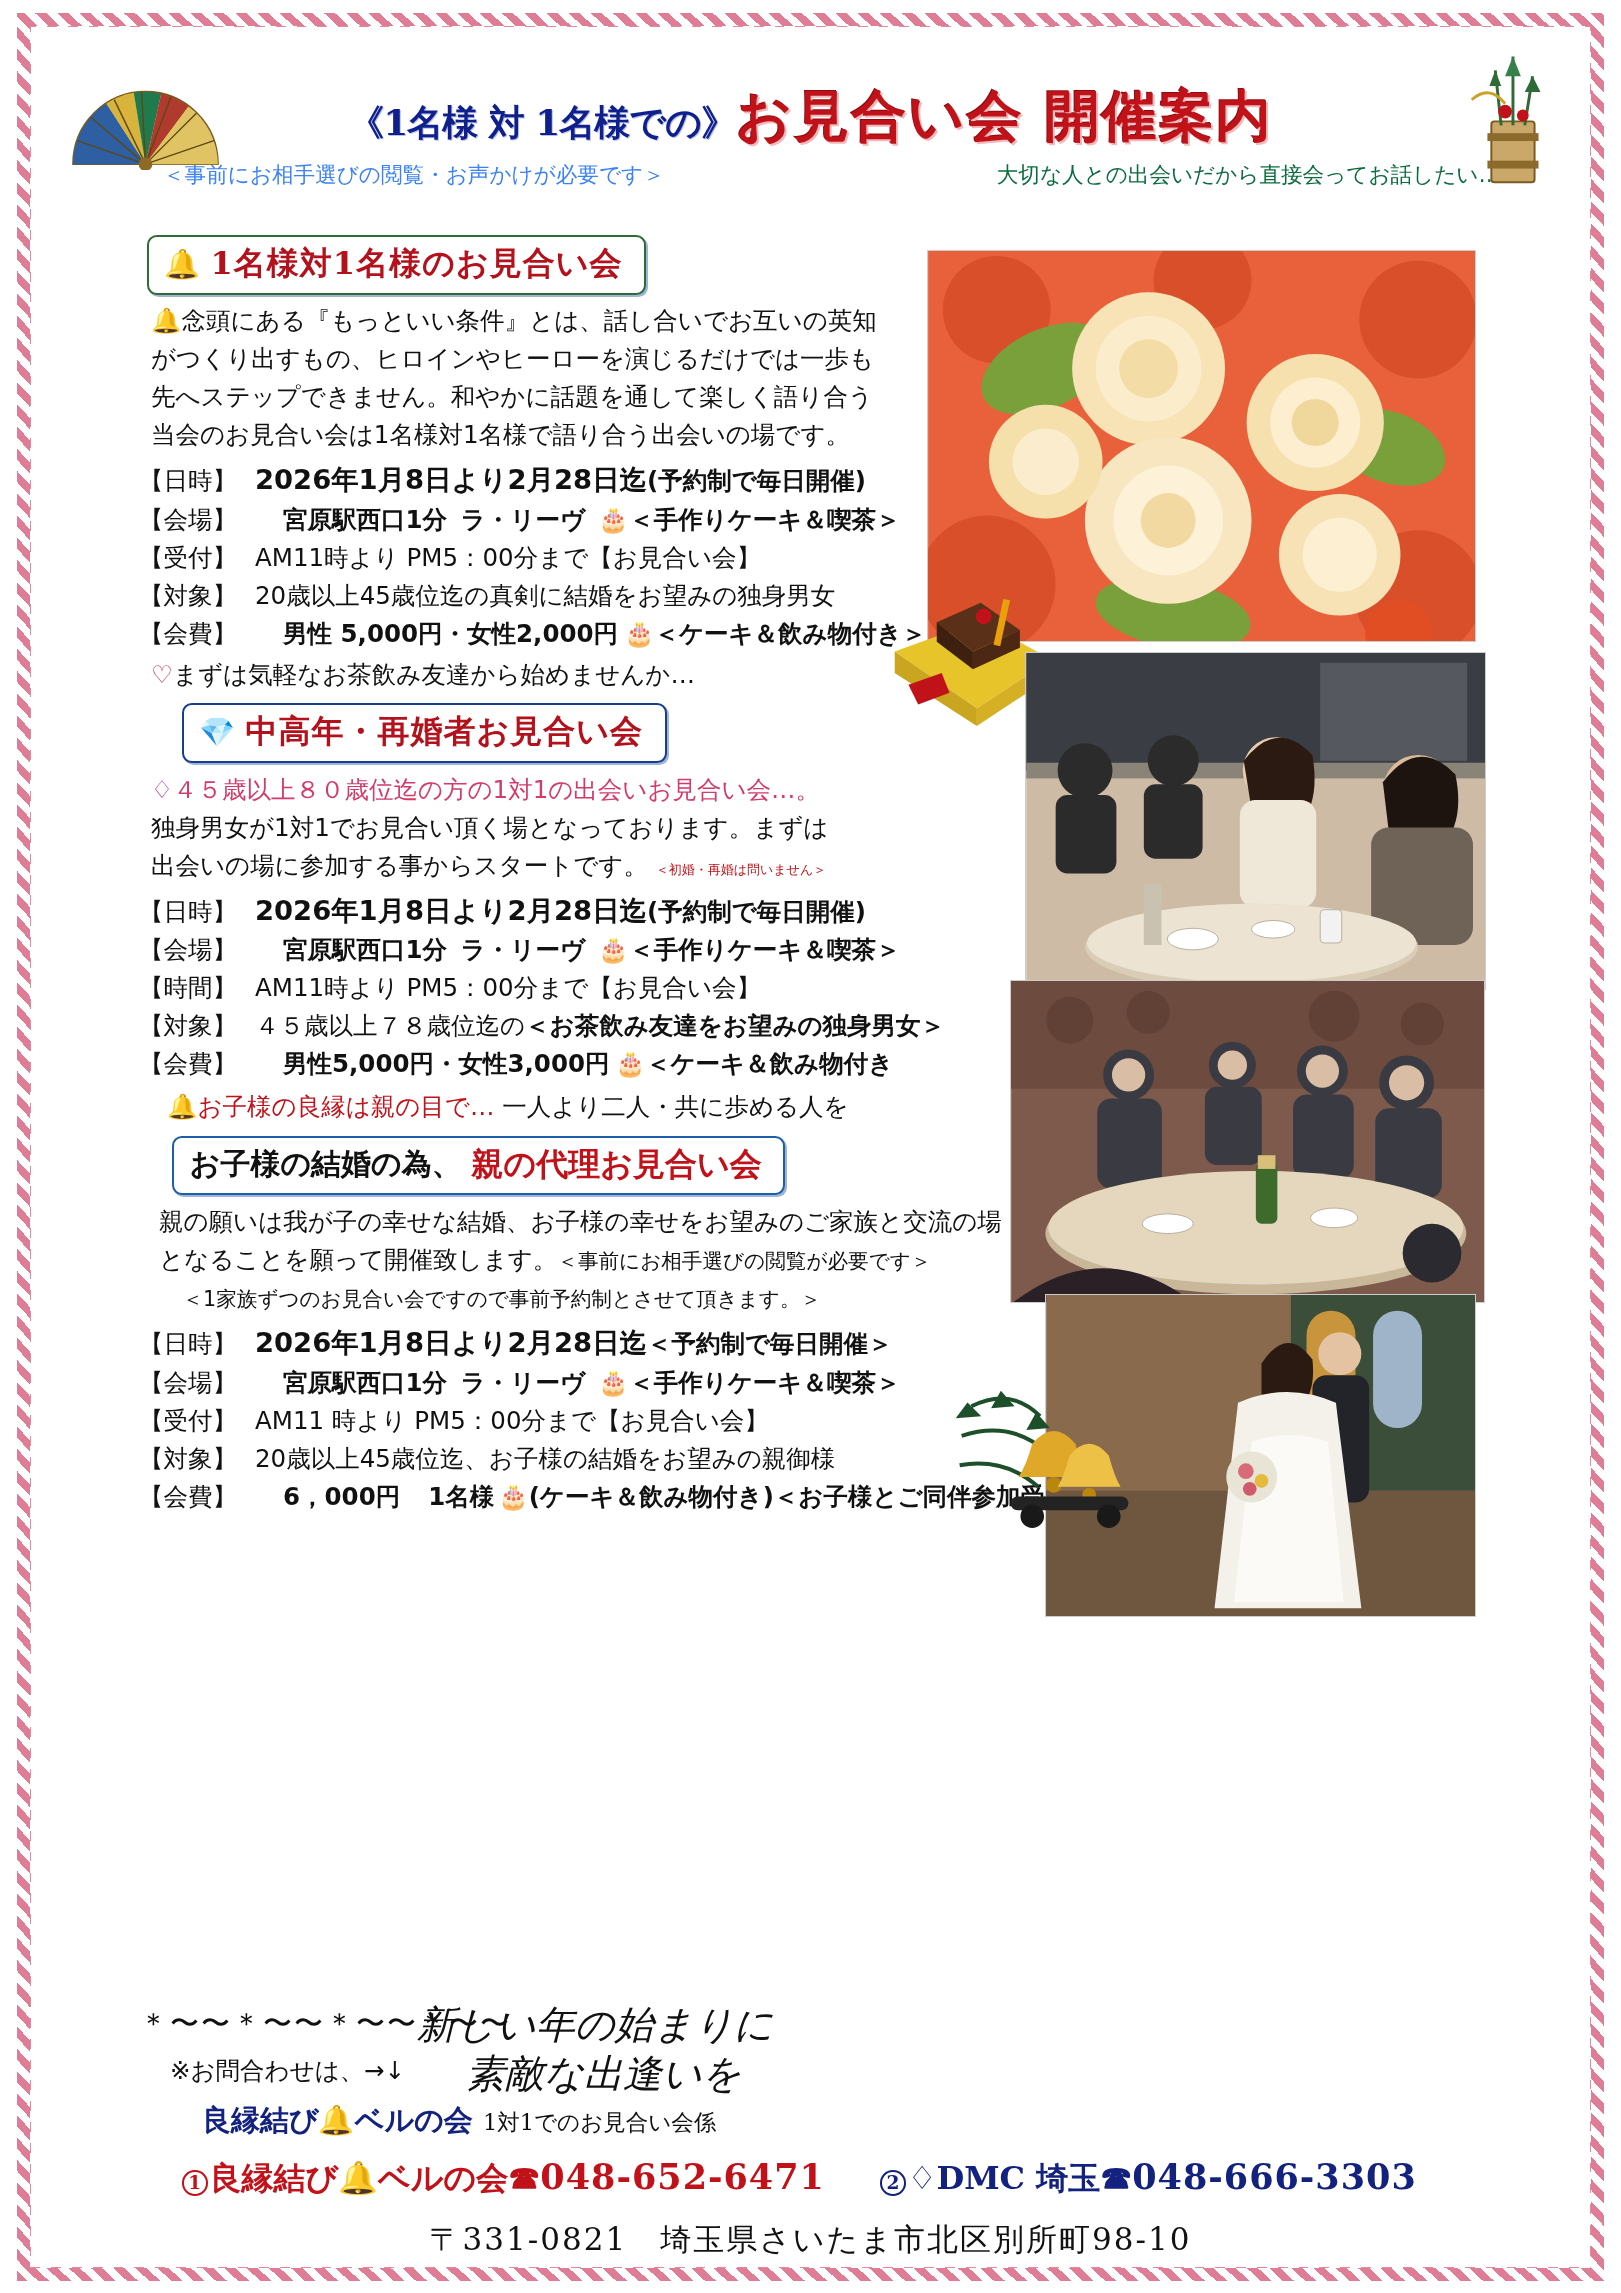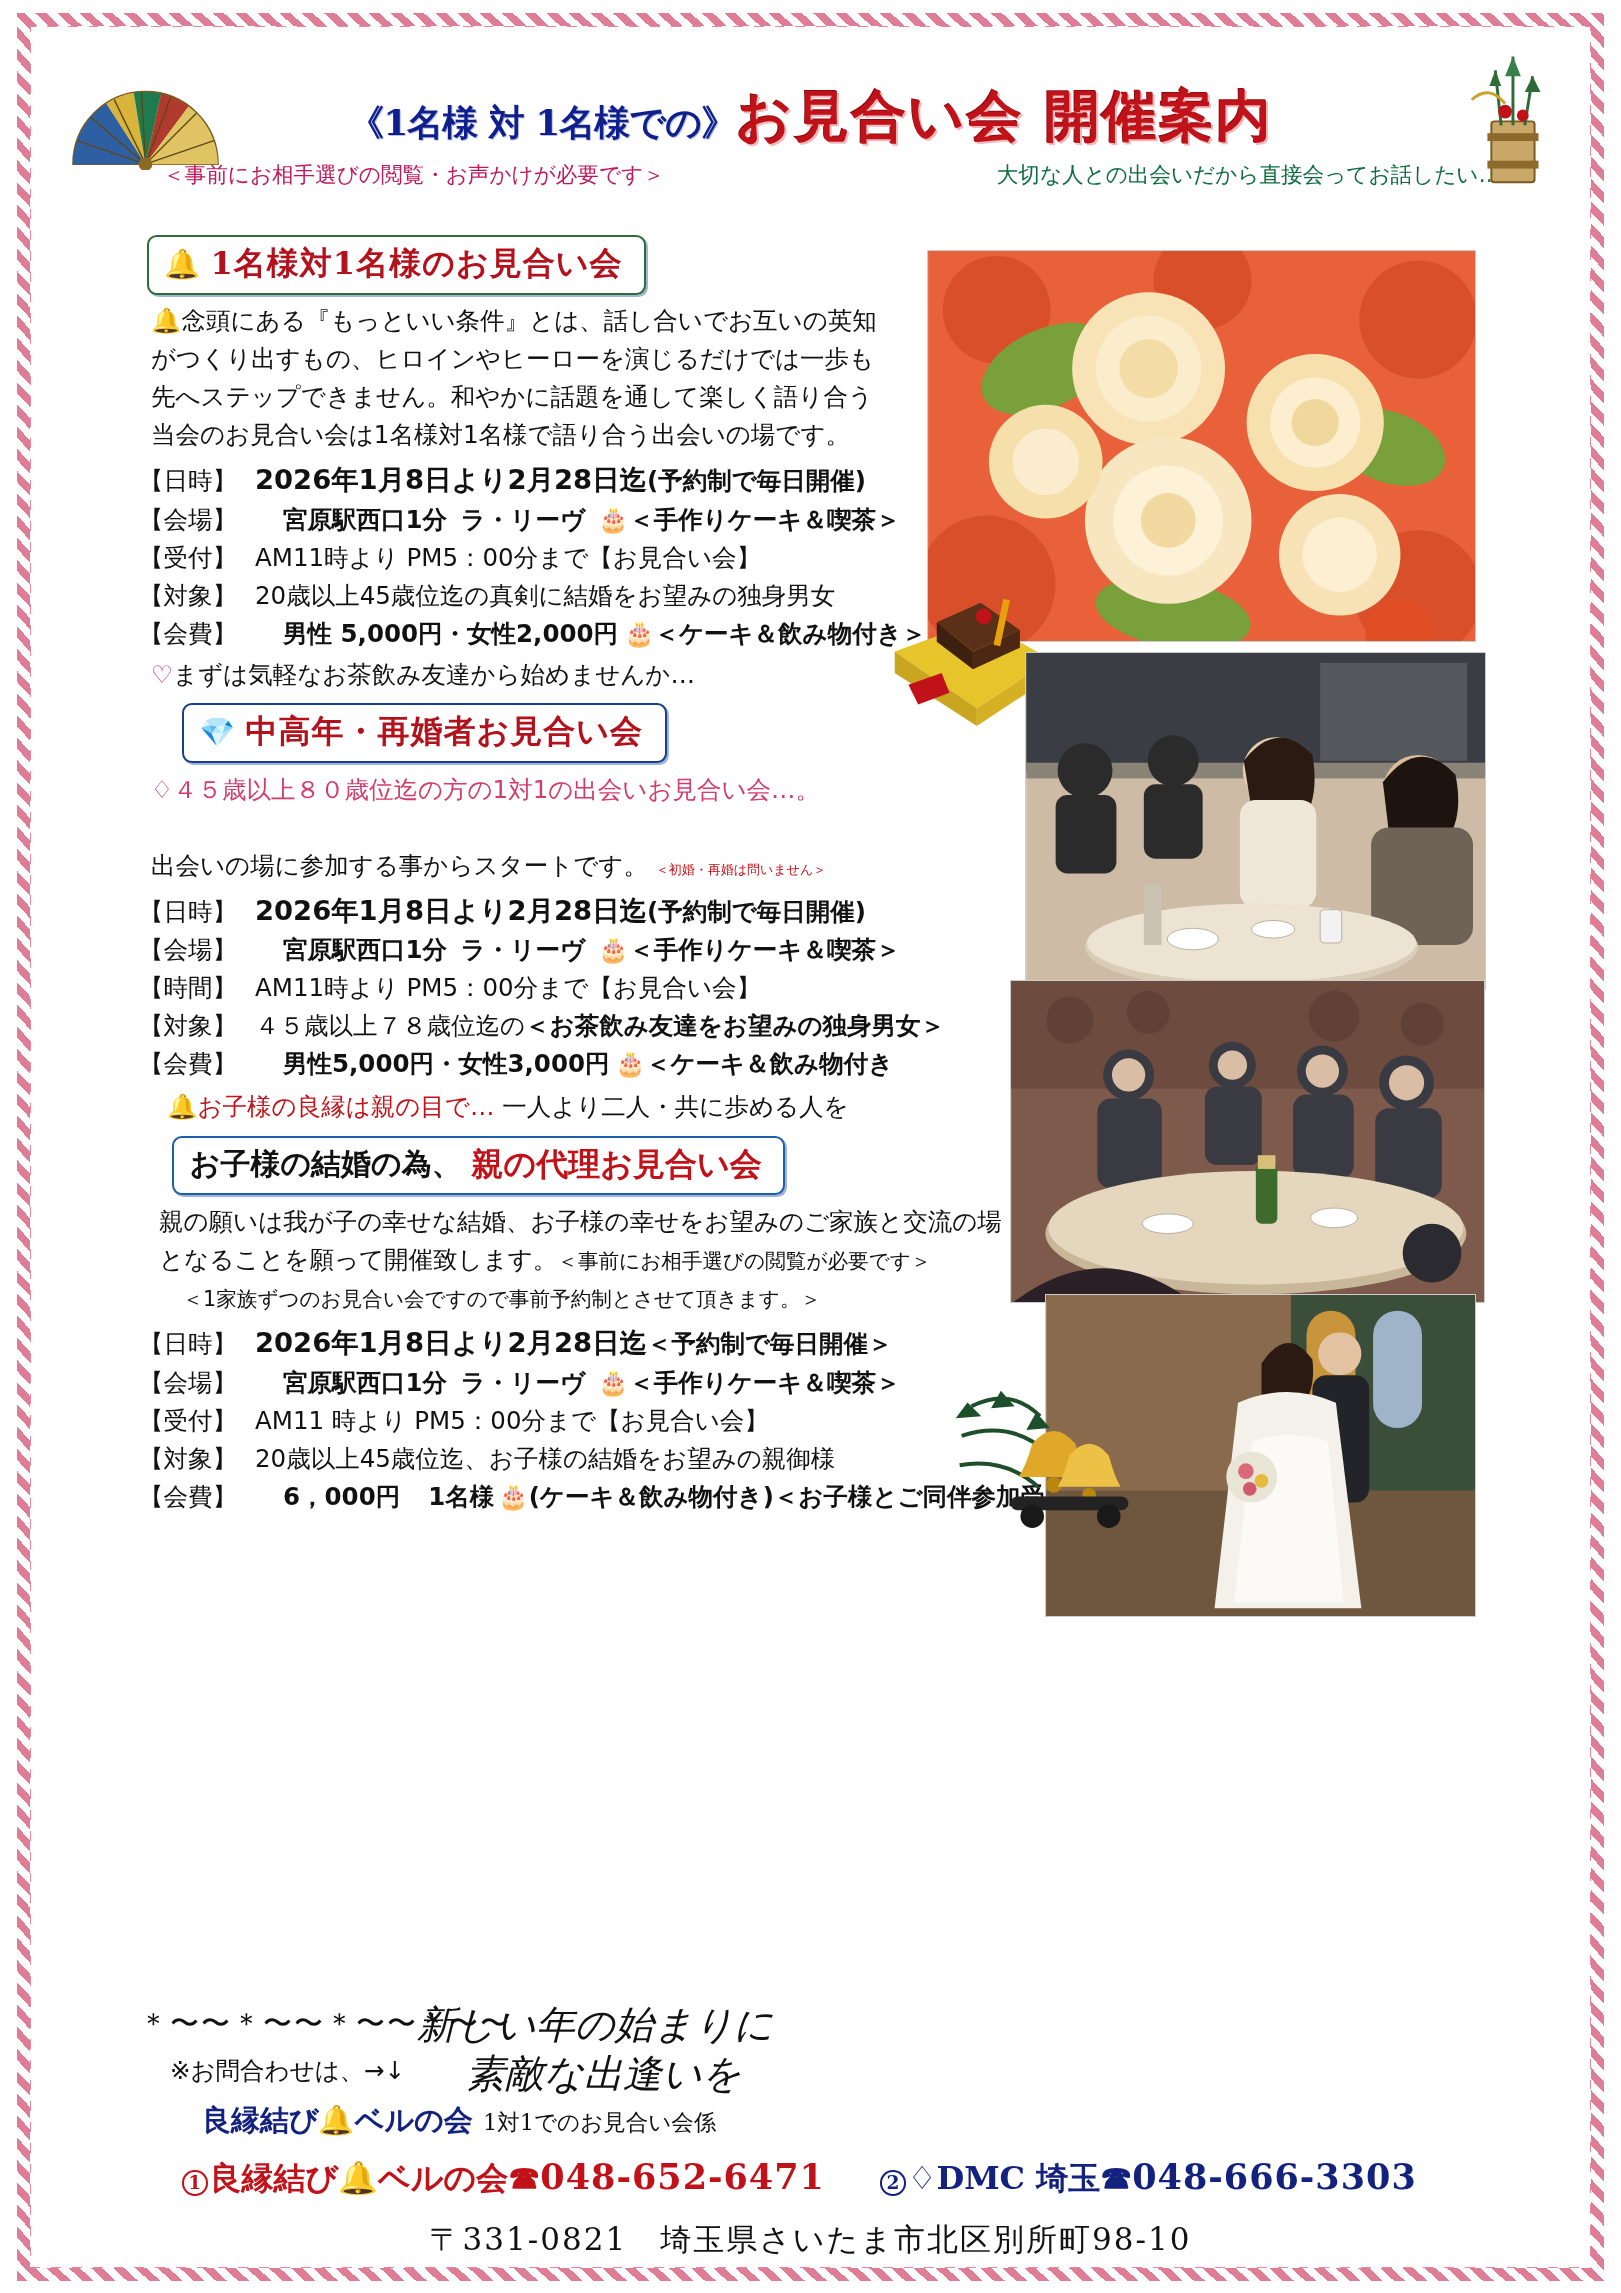--- a/index.html
+++ b/index.html
@@ -66,21 +66,21 @@
     font-family:"DejaVu Serif", serif;
     font-weight:bold; font-size:55px; color:#c1121a;
     letter-spacing:2px;
     text-shadow:2px 2px 0 #f0b9bb, -1px -1px 0 #8e0d12;
   }
   .header-notes {
     display:flex; justify-content:space-between;
     padding:5.9px 76px 0 118px;
     font-size:21.6px;
   }
-  .note-left { color:#be185d; }
+  .note-left { color:#3b82f6; }
   .note-right { color:#0c6b3f; }
 
   
   .sec-head {
     display:inline-flex; align-items:center; gap:9.8px;
     border:2.9px solid #1d4f9c;
     border-radius:9.8px;
     padding:4.9px 21.6px 6.9px 15.7px;
     background:#fff;
     box-shadow:2px 2px 0 #9fb4d8;
@@ -448,21 +448,21 @@
     </p>
 
     
     <div class="sec-head head-2">
       <span class="glyph" style="color:#1b7fd0">💎</span>
       <span class="txt">中高年・再婚者お見合い会</span>
     </div>
 
     <p class="para">
       <span style="color:#b03a8a">♢</span><span class="pink">４５歳以上８０歳位迄の方の1対1の出会いお見合い会…。</span><br>
-      <br>
+      <span>独身男女が1対1でお見合い頂く場となっております。まずは</span><br>
       <span>出会いの場に参加する事からスタートです。</span>
       <span class="boxed-small">＜初婚・再婚は問いません＞</span>
     </p>
 
     <div class="rows">
       <div class="row">
         <span class="lbl">【日時】</span>
         <span class="val v-red" style="font-size:27.4px">2026年1月8日より2月28日迄</span>
         <span class="val v-red v-small">(予約制で毎日開催)</span>
       </div>

